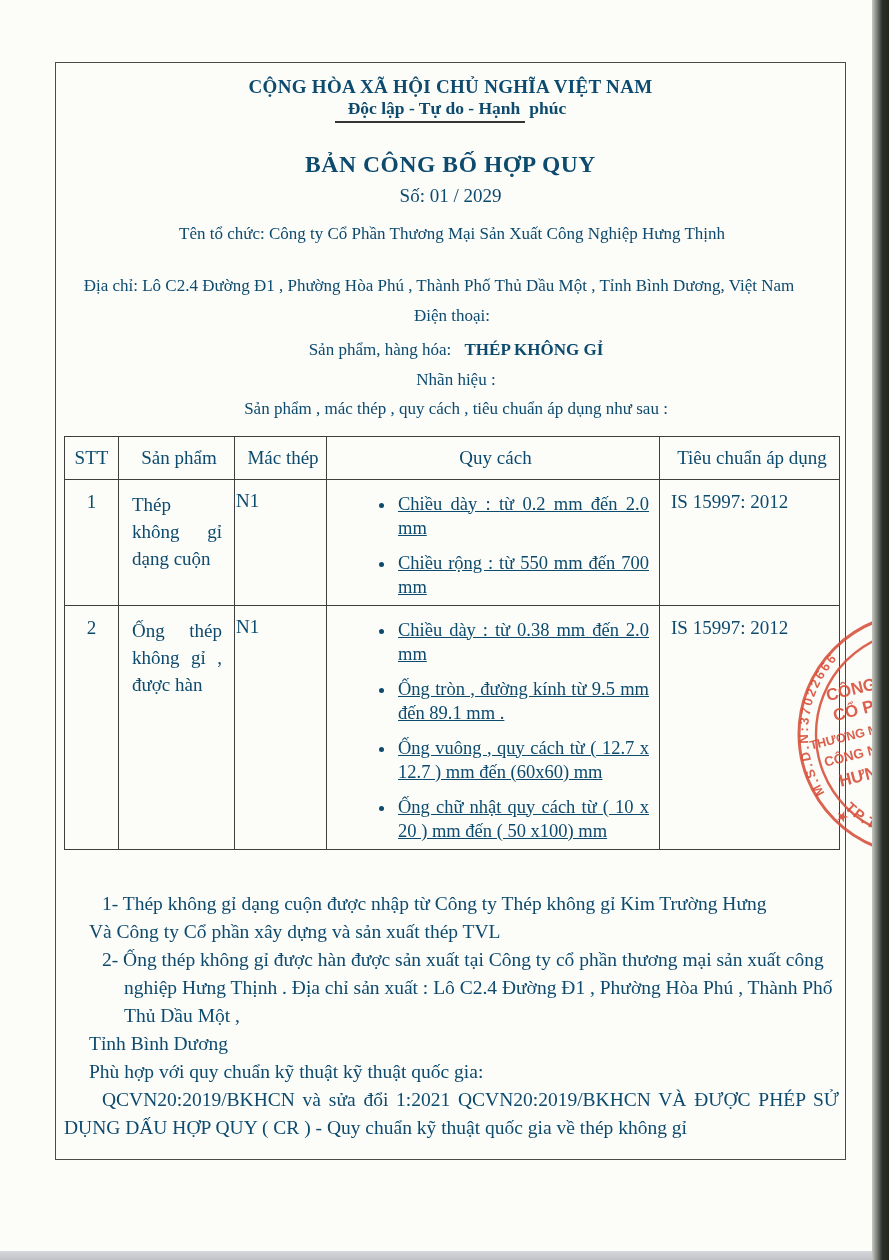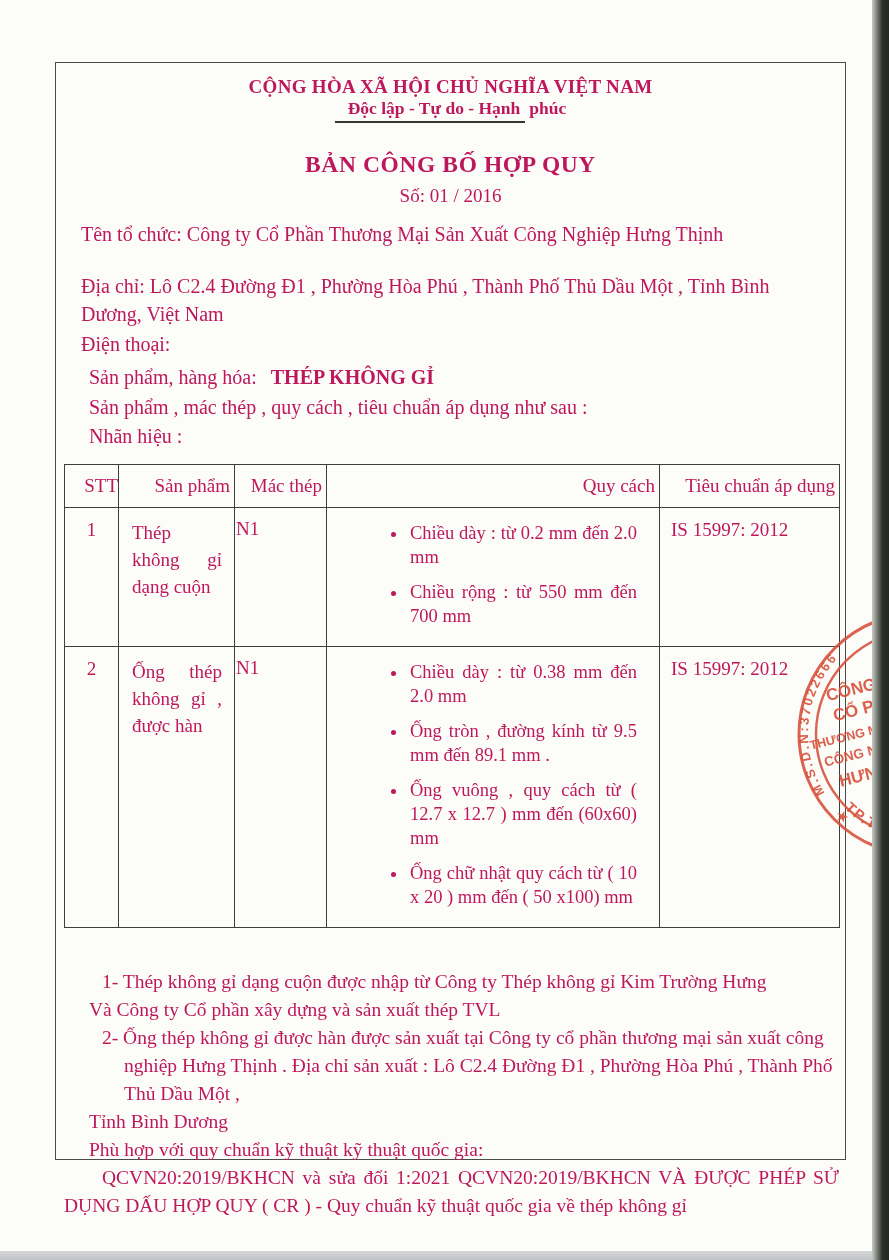--- a/index.html
+++ b/index.html
@@ -1,20 +1,20 @@
 <!DOCTYPE html>
 <html><head>
 <meta charset="utf-8">
 <style>
   html,body { margin:0; padding:0; }
   .page {
     position:relative; width:889px; height:1260px;
     background:#fcfcf9; overflow:hidden;
     font-family:"Liberation Serif","DejaVu Serif",serif;
-    color:#be185d;
+    color:#0c4a6e;
   }
   
   .edge-right {
     position:absolute; top:0; right:0; width:17px; height:100%;
     background:linear-gradient(to right,#c9c9c3 0%,#7a7f78 30%,#2c302a 60%,#23271f 100%);
     z-index:30;
   }
   .edge-bottom {
     position:absolute; left:0; bottom:0; width:100%; height:9px;
     background:linear-gradient(to bottom,#d6d7da 0%,#c0c2c7 100%);
@@ -24,41 +24,41 @@
     position:absolute; left:55px; top:62px; width:791px; height:1098px;
     border:1.6px solid #4b4b4b; box-sizing:border-box; z-index:1;
   }
   .nat-title { margin-top:13px; text-align:center; font-weight:bold; font-size:19px; letter-spacing:.3px; }
   .motto { text-align:center; font-weight:bold; font-size:17.5px; margin-top:0; }
   .motto .u { display:inline-block; border-bottom:2.2px solid #353535; padding:0 5px 2px 13px; }
   .motto .tail { margin-left:4px; }
   .doc-title { text-align:center; font-weight:bold; font-size:23.5px; margin-top:28px; letter-spacing:.6px; }
   .doc-number { text-align:center; font-size:19px; margin-top:7px; }
 
-  .info { margin:13px 22px 0 25px; font-size:20px; line-height:28px; }
+  .info { margin:13px 22px 0 25px; font-size:17px; line-height:28px;text-align:center; }
   .info p { margin:0; }
   .info .addr { max-width:716px;margin-top:24px; }
   .info .phone { margin-top:2px; }
   .sub { margin-left:8px; margin-top:5px; line-height:29.5px; }
   .sub b { font-weight:bold;margin-left:9px; }
 
   table.spec {
     border-collapse:collapse; table-layout:fixed;
     margin:12px 0 0 8px; width:775px; font-size:19px;
   }
   .spec th, .spec td { border:1.6px solid #3e3e3e; box-sizing:border-box; }
-  .spec th { font-weight:normal; text-align:right; height:43px; padding:0 4px 0 9px; }
-  .spec th.c { padding:0; }
+  .spec th { font-weight:normal; text-align:center; height:43px; padding:0 4px 0 9px; }
+  .spec th.c { text-align:center; padding:0; }
   .r1 { height:96px; }
   .r2 { height:230px; }
   td.stt   { text-align:center; vertical-align:top; padding-top:11px; }
   td.prod  { vertical-align:top; padding:11px 12px 0 13px; text-align:justify; line-height:27px;margin-top:12px; }
   td.grade { text-align:left; vertical-align:top; padding-top:10px;margin-left:25px; }
   td.specs { vertical-align:top; padding:1px 10px 6px 0; font-size:18.5px; }
-  td.specs ul { margin:12px; padding-left:69px; }
+  td.specs ul { margin:0; padding-left:69px;text-decoration:underline; }
   td.specs li { margin-top:11px; line-height:24px; text-align:justify; padding-left:2px; }
   td.std   { vertical-align:top; padding:11px 6px 0 11px; }
 
   .notes { margin:40px 0 0 8px; width:775px; font-size:19.5px; line-height:28px; }
   .notes p { margin:0; }
   .n1a { padding-left:38px; }
   .n1b { padding-left:25px; margin-top:4px; }
   .n2  { padding-left:60px; text-indent:-22px; margin-top:6px; }
   .n3  { padding-left:25px; margin-top:4px; }
   .n4  { padding-left:25px; margin-top:5px; }
@@ -75,30 +75,30 @@
 <div class="page">
 
   <div class="sheet">
 
     <div class="nat-title">CỘNG HÒA XÃ HỘI CHỦ NGHĨA VIỆT NAM</div>
     <div class="motto">
       <span class="u">Độc lập - Tự do - Hạnh</span><span class="tail">phúc</span>
     </div>
 
     <div class="doc-title">BẢN CÔNG BỐ HỢP QUY</div>
-    <div class="doc-number">Số: 01 / 2016</div>
+    <div class="doc-number">Số: 01 / 2029</div>
 
     <div class="info">
       <p>Tên tổ chức: Công ty Cổ Phần Thương Mại Sản Xuất Công Nghiệp Hưng Thịnh</p>
       <p class="addr">Địa chỉ: Lô C2.4 Đường Đ1 , Phường Hòa Phú , Thành Phố Thủ Dầu Một , Tỉnh Bình Dương, Việt Nam</p>
       <p class="phone">Điện thoại:</p>
       <div class="sub">
         <p><span>Sản phẩm, hàng hóa: </span><b>THÉP KHÔNG GỈ</b></p>
+        <p>Nhãn hiệu :</p>
         <p>Sản phẩm , mác thép , quy cách , tiêu chuẩn áp dụng như sau :</p>
-        <p>Nhãn hiệu :</p>
       </div>
     </div>
 
     <table class="spec">
       <colgroup>
         <col style="width:54px">
           <col style="width:116px">
           <col style="width:92px">
           <col style="width:333px">
           <col style="width:180px">

